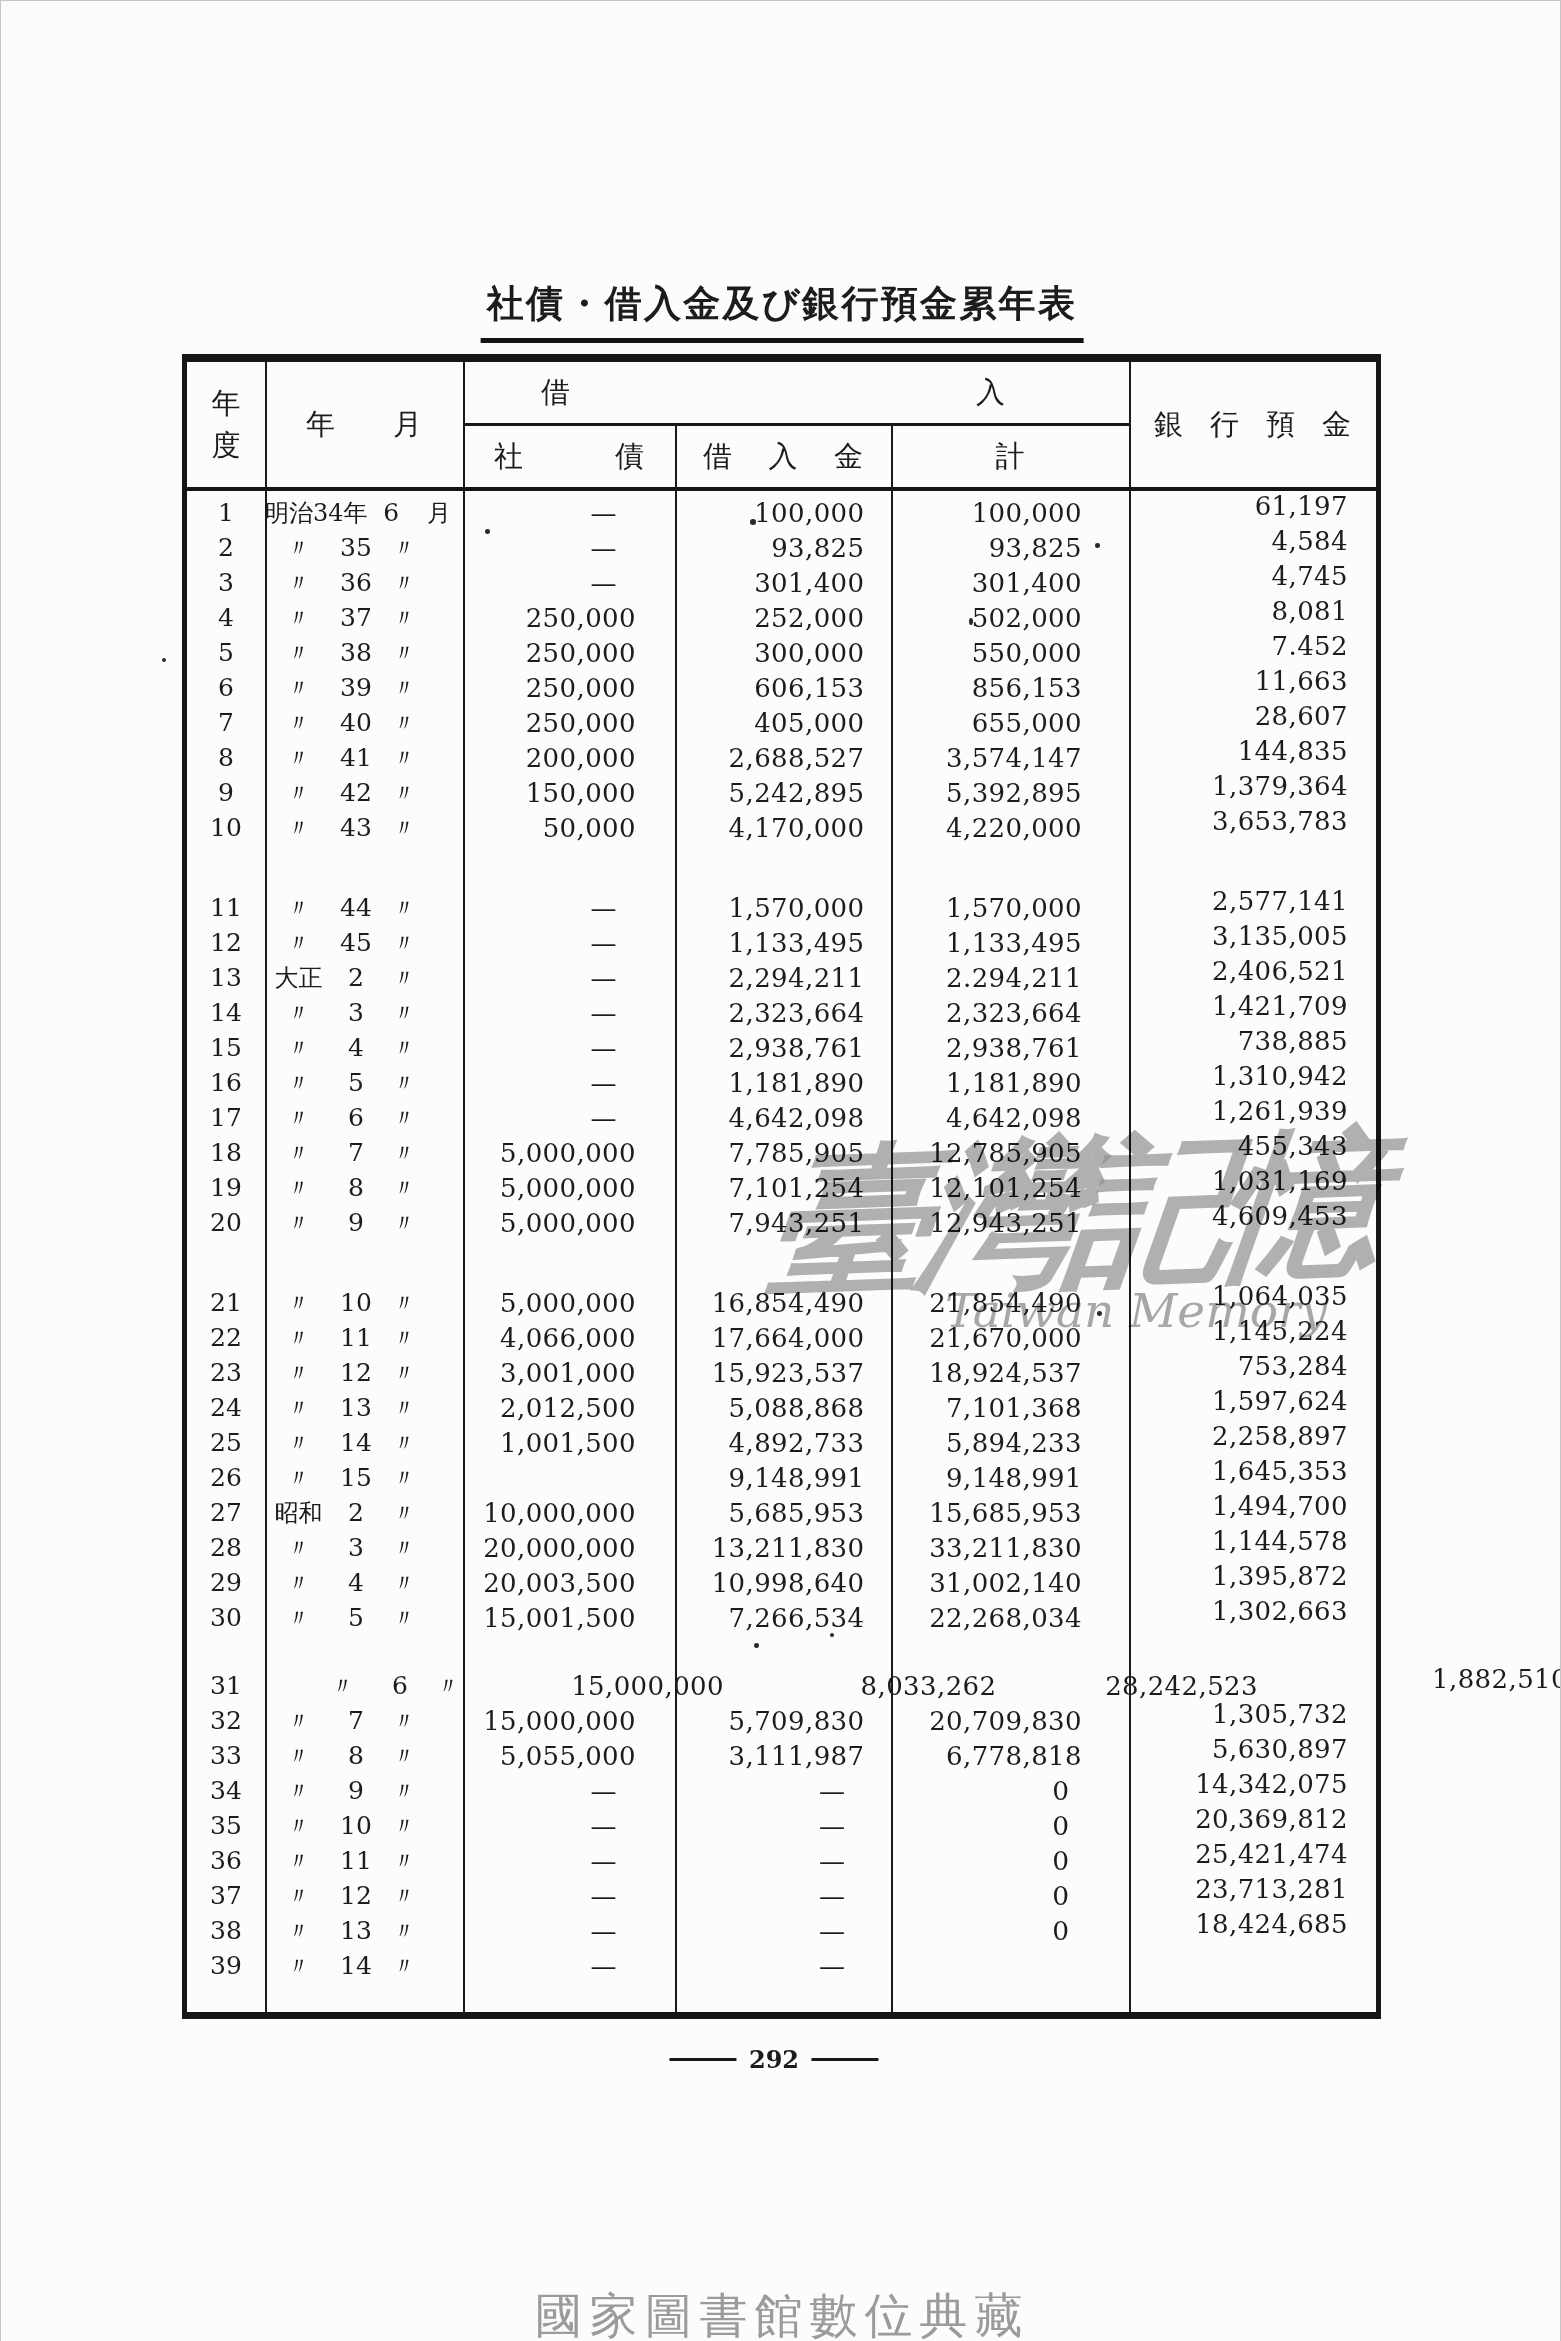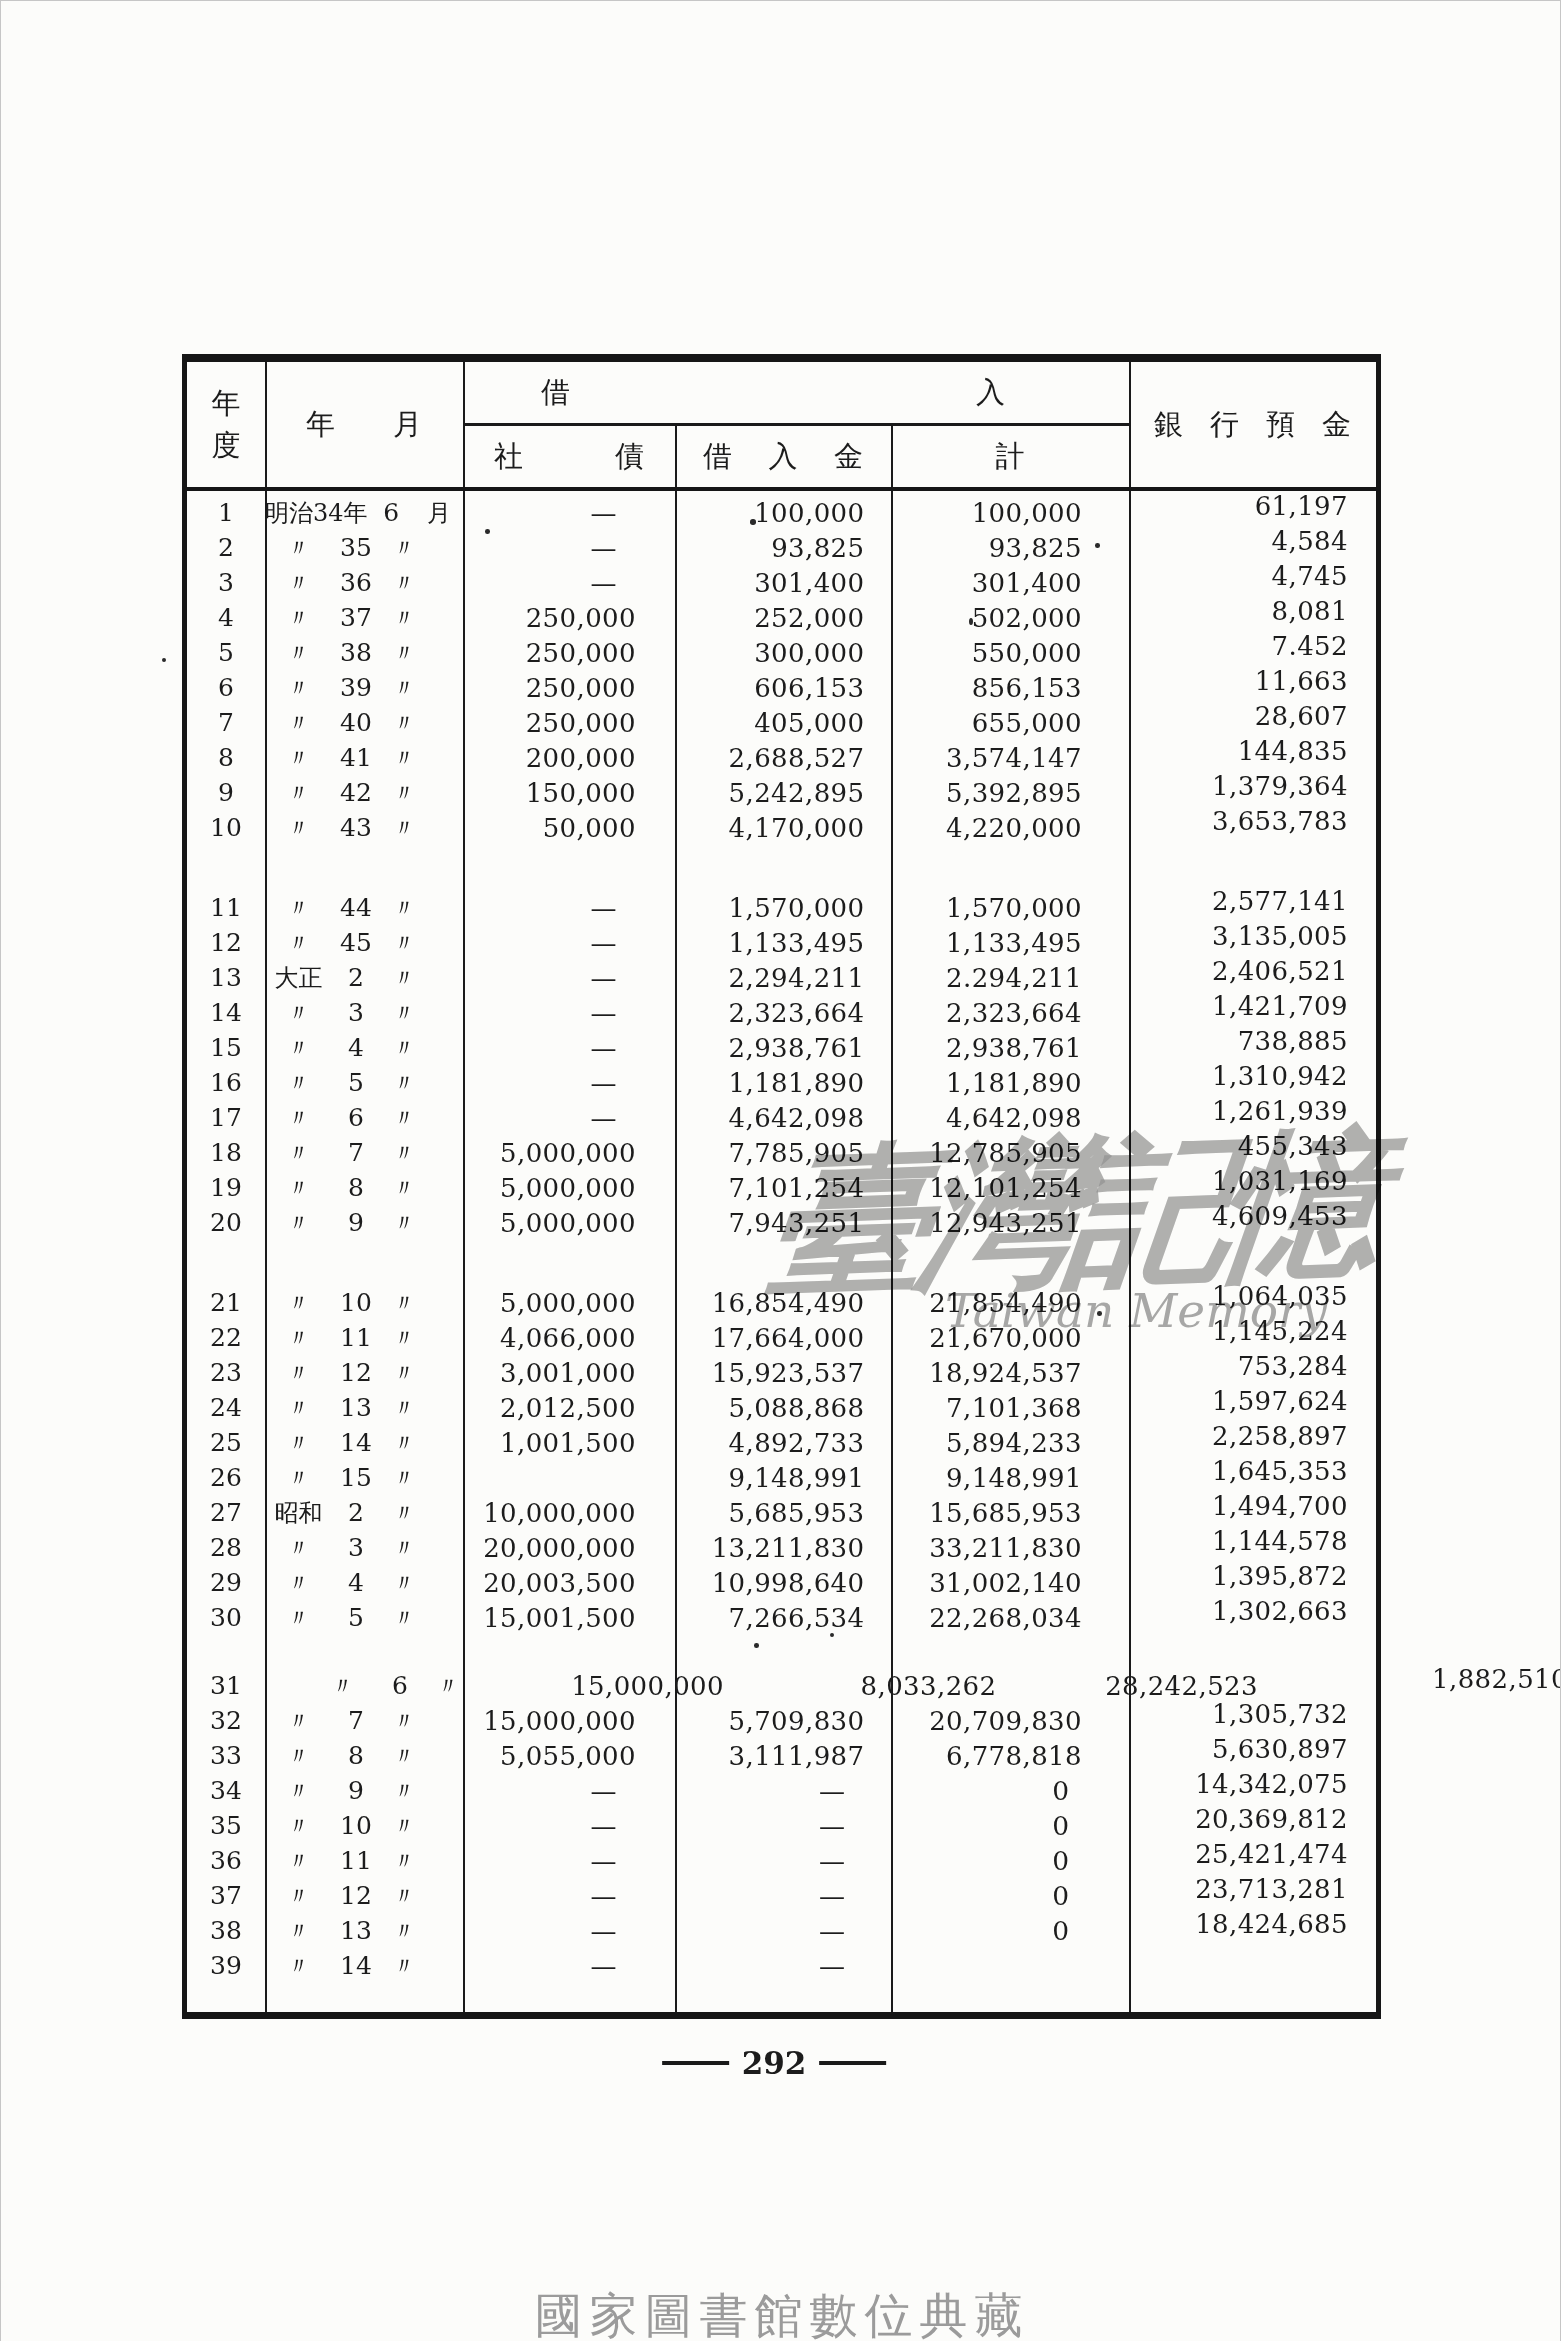--- a/index.html
+++ b/index.html
@@ -47,21 +47,21 @@
   .c.ym .nm{display:inline-block; width:48px; text-align:center; font-size:25px;}
   .c.ym .sf{display:inline-block; width:48px; text-align:center;}
   .c.num{text-align:right; font-size:26px; letter-spacing:0.4px;}
   .c.c3{padding-right:39px;} .c.c4{padding-right:26.5px;}
   .c.c5{padding-right:47px;} .c.c6{padding-right:28px; transform:translateY(-7px);}
   .c.dash{transform:translateX(-19px);}
   .c.zero{transform:translateX(-12.5px); font-size:26.5px;}
   
   .pagenum{
     position:absolute; top:2044px; left:773px; transform:translateX(-50%);
-    font-size:31px; font-weight:bold; display:flex; align-items:center; gap:12.5px;
+    font-size:24px; font-weight:bold; display:flex; align-items:center; gap:12.5px;
   }
   .dashline{display:inline-block; width:67px; height:3.9px; background:#1a1a1a;}
   
   .wm-main{
     position:absolute; left:769px; top:1123px; z-index:6;
     font-size:160px; line-height:1.1; letter-spacing:-9.4px; white-space:nowrap;
     color:rgba(148,148,148,0.72); font-style:italic; font-weight:bold;
     transform:rotate(-2deg) skewX(-8deg); mix-blend-mode:multiply; pointer-events:none;
   }
   .wm-latin{
@@ -75,20 +75,21 @@
     font-size:48px; letter-spacing:7px; color:#9b9b9b; white-space:nowrap;
   }
   
   .speck{position:absolute; background:#2a2a2a; border-radius:50%;}
 </style>
 </head>
 <body>
 
 <div class="page">
 
+  <div class="title">社債・借入金及び銀行預金累年表</div>
 
   <div class="table">
 
     <div class="vl v1"></div>
     <div class="vl v2"></div>
     <div class="vl sub v3"></div>
     <div class="vl sub v4"></div>
     <div class="vl v5"></div>
     <div class="groupline"></div>
 

